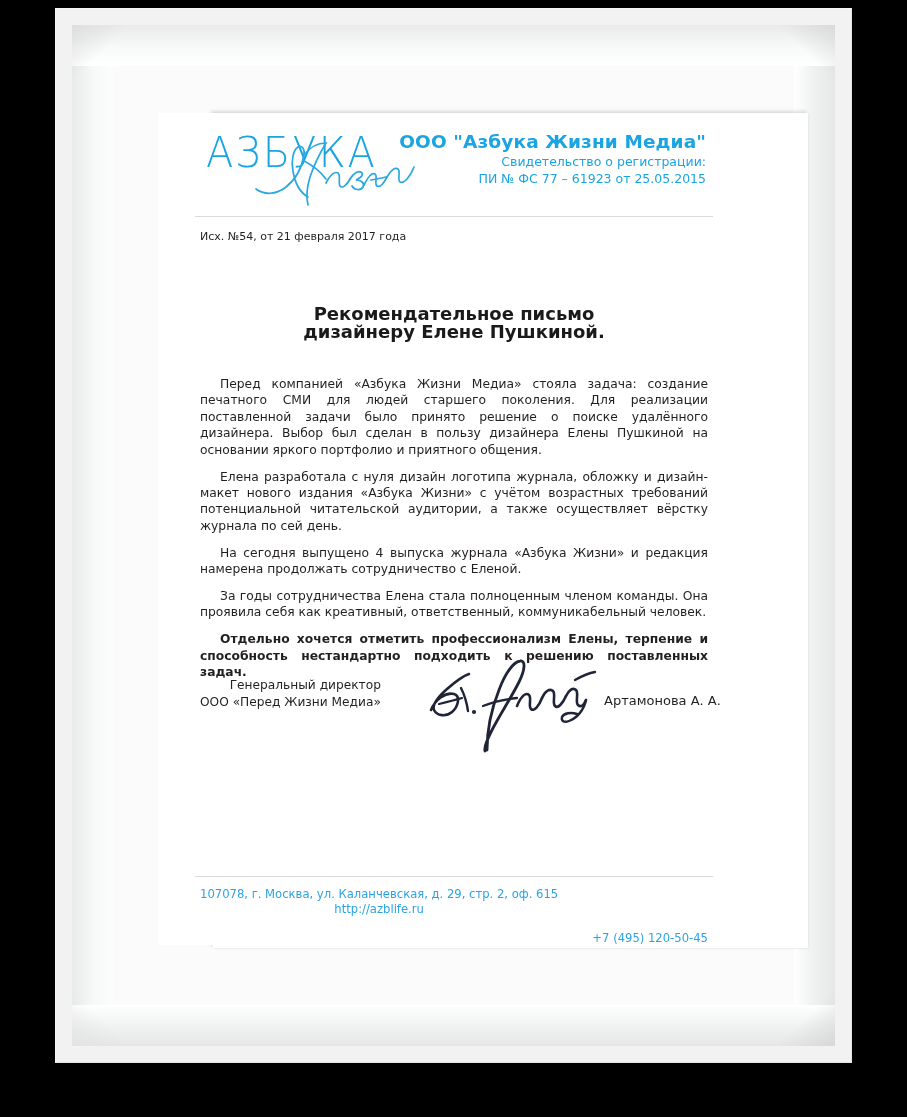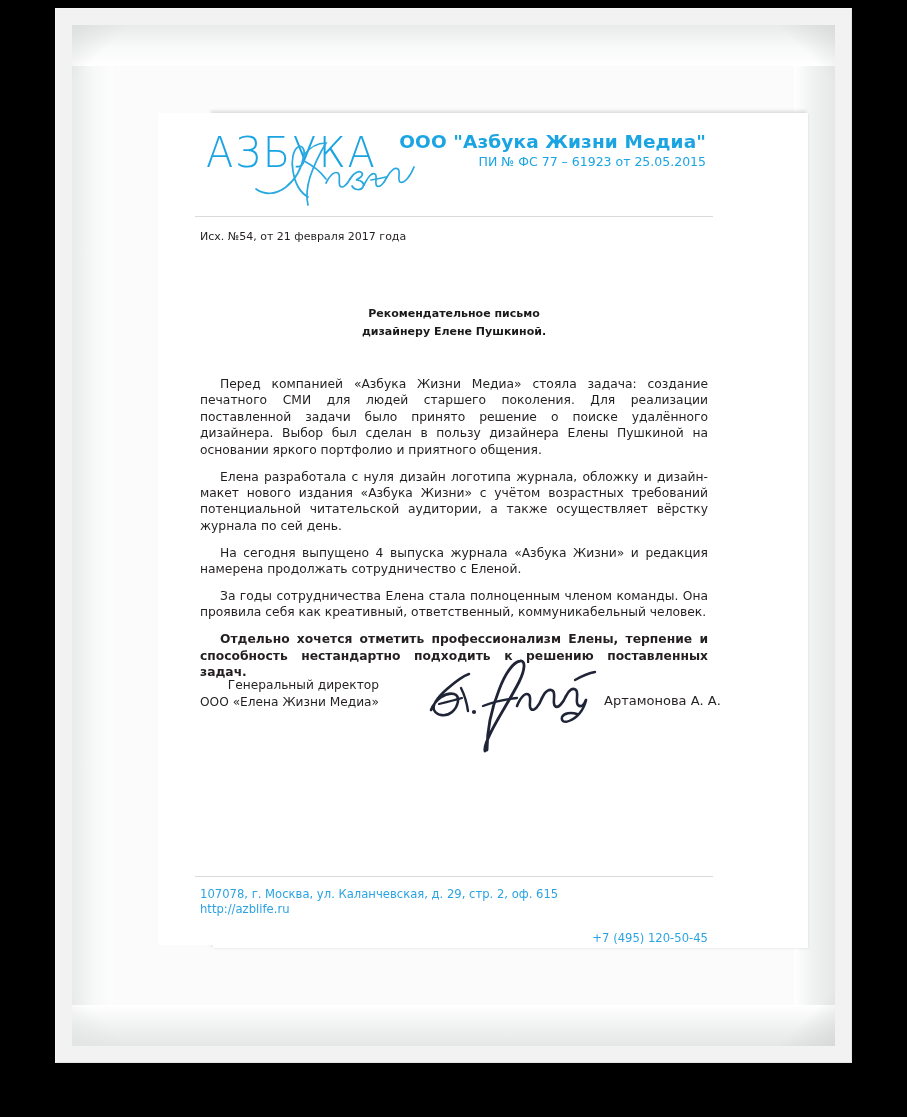--- a/index.html
+++ b/index.html
@@ -175,21 +175,21 @@
     white-space: nowrap;
   }
 
   
   #letter-title {
     position: absolute;
     left: 42px;
     right: 42px;
     top: 192px;
     text-align: center;
-    font-size: 11px;
+    font-size: 18px;
     font-weight: bold;
     line-height: 17.5px;
     color: #1a1a1a;
   }
 
   
   #letter-body {
     position: absolute;
     left: 42px;
     right: 42px;
@@ -249,21 +249,21 @@
   }
   #letter-footer {
     position: absolute;
     left: 42px;
     right: 42px;
     top: 774px;
     color: #2ba3e3;
     font-size: 11.6px;
     line-height: 15.2px;
   }
-  #footer-left { float: left; }
+  #footer-left { float: left; text-align: center; }
   #footer-right { float: right; text-align: right; white-space: nowrap; margin-top: 44px; }
   #footer-left div, #footer-right div { white-space: nowrap; }
   .clearfix::after { content: ""; display: block; clear: both; }
 </style>
 </head>
 <body>
 
 <div id="frame-outer">
   <div id="frame-rim"></div>
 
@@ -303,20 +303,21 @@
           <path d="M118,46 C122,38 126,33 129,35 C132,37 128,45 131,47 C134,49 138,44 141,38"></path>
           <path d="M125,41 C131,40 136,39 140,38"></path>
 
           <path d="M141,38 C145,31 149,28 152,30 C155,32 151,41 154,43 C158,45 164,38 168,28"></path>
         </g>
       </svg>
     </div>
 
     <div id="company-block">
       <div id="company-name">ООО "Азбука Жизни Медиа"</div>
+      <div class="company-sub">Свидетельство о регистрации:</div>
       <div class="company-sub">ПИ № ФС 77 – 61923 от 25.05.2015</div>
     </div>
   </div>
 
   <div id="header-rule"></div>
 
   <div id="doc-ref">Исх. №54, от 21 февраля 2017 года</div>
 
   <div id="letter-title">
     <div>Рекомендательное письмо</div>
@@ -327,21 +328,21 @@
     <p class="body-para">Перед компанией «Азбука Жизни Медиа» стояла задача: создание печатного СМИ для людей старшего поколения. Для реализации поставленной задачи было принято решение о поиске удалённого дизайнера. Выбор был сделан в пользу дизайнера Елены Пушкиной на основании яркого портфолио и приятного общения.</p>
     <p class="body-para">Елена разработала с нуля дизайн логотипа журнала, обложку и дизайн-макет нового издания «Азбука Жизни» с учётом возрастных требований потенциальной читательской аудитории, а также осуществляет вёрстку журнала по сей день.</p>
     <p class="body-para">На сегодня выпущено 4 выпуска журнала «Азбука Жизни» и редакция намерена продолжать сотрудничество с Еленой.</p>
     <p class="body-para">За годы сотрудничества Елена стала полноценным членом команды. Она проявила себя как креативный, ответственный, коммуникабельный человек.</p>
     <p class="body-para">Отдельно хочется отметить профессионализм Елены, терпение и способность нестандартно подходить к решению поставленных задач.</p>
   </div>
 
   <div id="signature-block">
     <div id="signer-role">
       <div>Генеральный директор</div>
-      <div>ООО «Елена Жизни Медиа»</div>
+      <div>ООО «Перед Жизни Медиа»</div>
     </div>
 
     <svg id="signature-mark" width="175" height="95" viewBox="0 0 175 95">
       <g fill="none" stroke="#1f2436" stroke-linecap="round" stroke-linejoin="round">
 
         <path d="M6,52 C10,42 20,34 29,36 C36,38 33,49 27,54 C21,59 12,58 9,52 C7,47 13,39 22,31 C30,24 38,18 44,16" stroke-width="2.6"></path>
         <path d="M14,46 C22,44 30,42 37,40" stroke-width="2.2"></path>
         <path d="M36,30 C40,38 42,46 43,53" stroke-width="2.4"></path>
 
         <circle cx="49" cy="54" r="2.1" fill="#1f2436" stroke="none"></circle>

